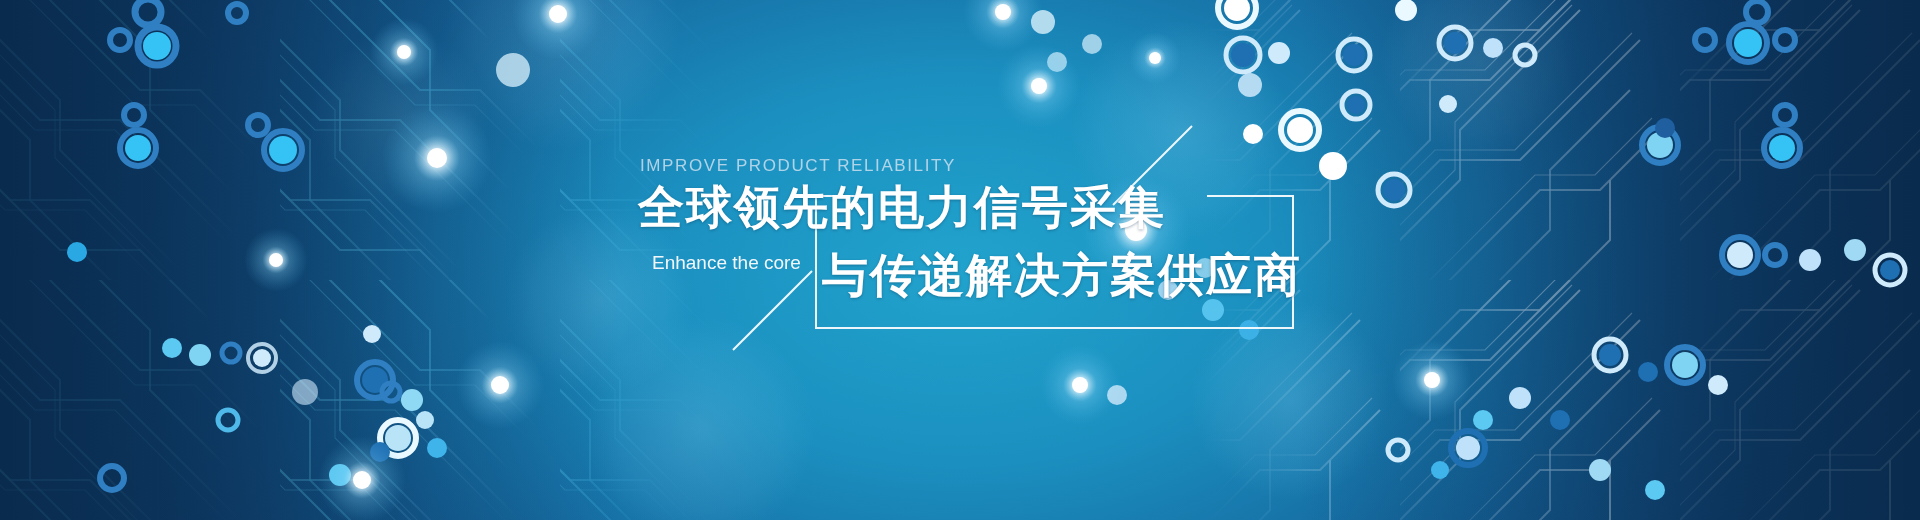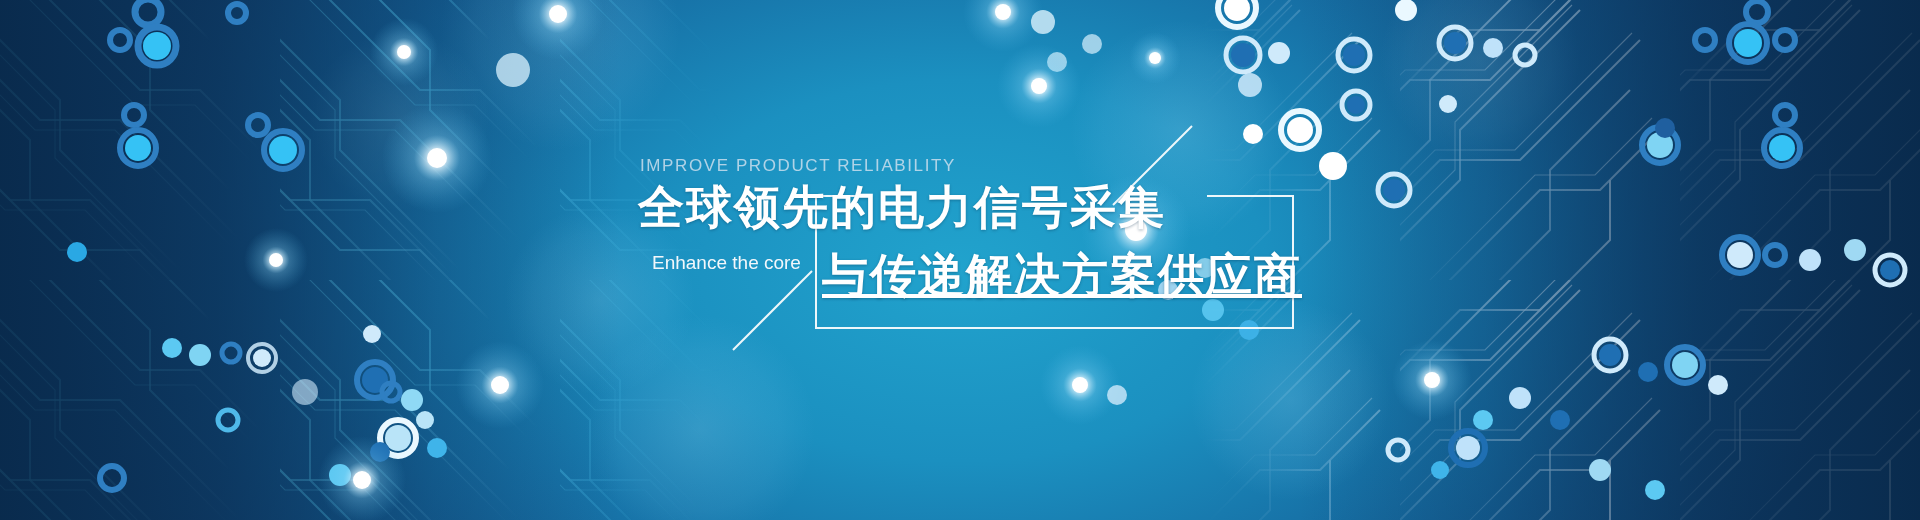--- a/index.html
+++ b/index.html
@@ -35,21 +35,20 @@
     position:absolute;left:638px;top:180px;
     font-size:46px;line-height:54px;font-weight:700;
     color:#ffffff;letter-spacing:2px;white-space:nowrap;
     text-shadow:0 1px 3px rgba(0,40,70,.35);
   }
   .h1-line2{
     position:absolute;left:822px;top:248px;
     font-size:46px;line-height:54px;font-weight:700;
     color:#ffffff;letter-spacing:2px;white-space:nowrap;
     text-shadow:0 1px 3px rgba(0,40,70,.35);
-    text-decoration:underline;
   }
   .sub{
     position:absolute;left:652px;top:248px;
     font-size:19px;line-height:30px;font-weight:400;
     color:#f2f7fb;white-space:nowrap;
   }
   .deco{position:absolute;left:0;top:0;width:1920px;height:520px;z-index:30;pointer-events:none;}
 </style>
 </head>
 <body>

